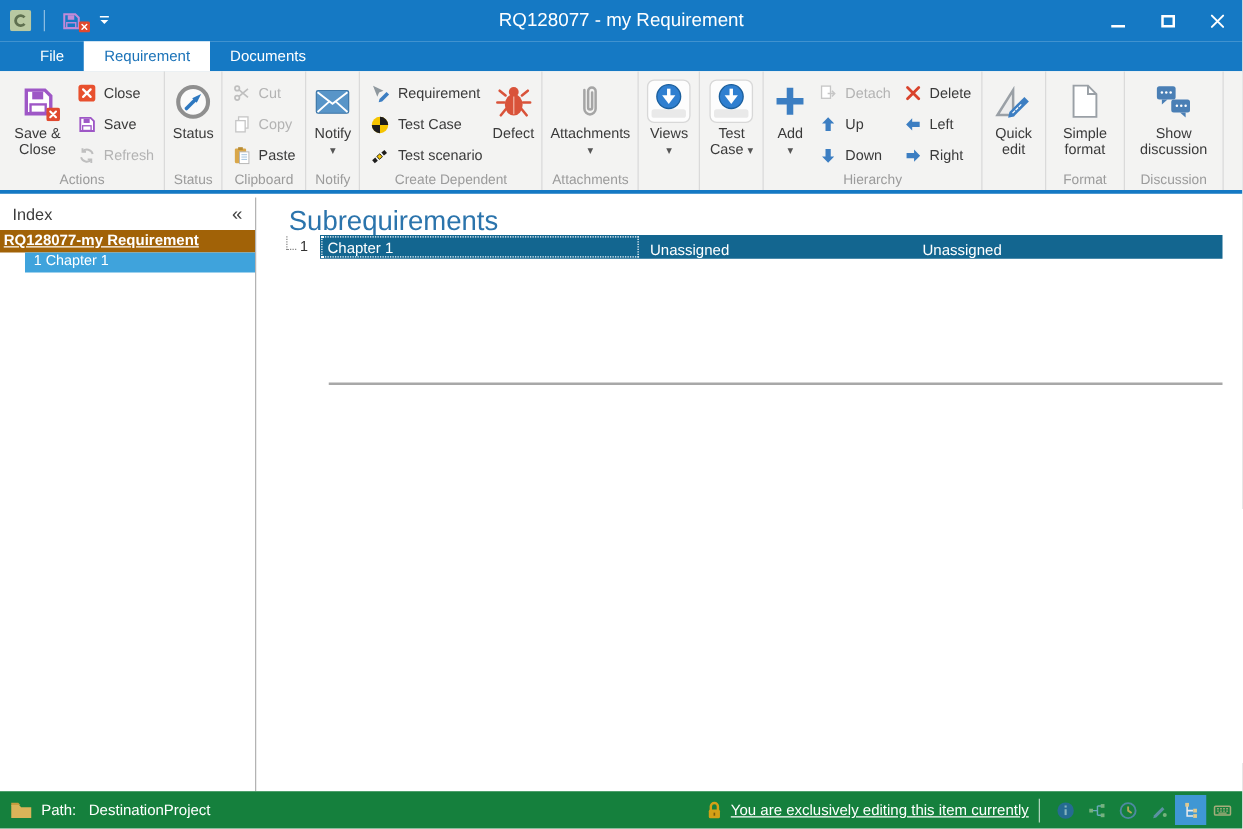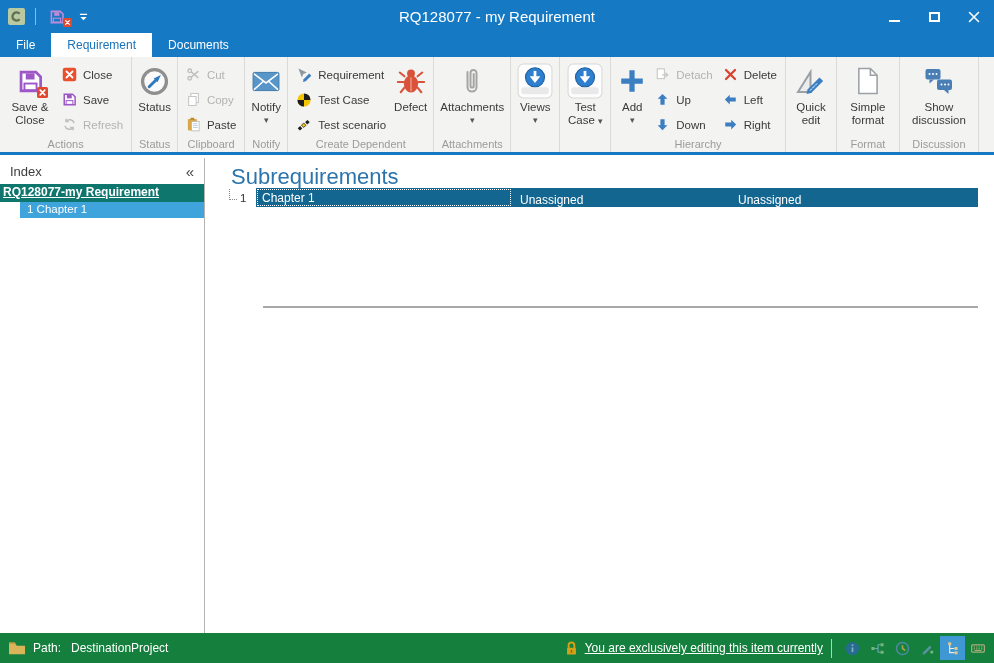--- a/index.html
+++ b/index.html
@@ -14,21 +14,21 @@
   .appicon{width:17px;height:17px;display:block;}
   .qat-sep{width:1px;height:17px;background:rgba(255,255,255,.5);margin:0 10px;}
   .qat-btn{display:flex;align-items:center;justify-content:center;width:22px;height:24px;}
   .qat-caret{margin-left:10px;}
   .title{position:absolute;left:0;right:0;top:0;height:33px;display:flex;align-items:center;justify-content:center;color:#fff;font-size:15px;pointer-events:none;}
   .wincontrols{position:absolute;right:0;top:0;height:33px;display:flex;z-index:2;}
   .winbtn{width:40px;height:33px;display:flex;align-items:center;justify-content:center;}
   .min-glyph{width:11px;height:2px;background:#fff;margin-top:9px;}
   .max-glyph{width:11px;height:10px;border:2px solid #fff;}
   
-  .tabrow{position:absolute;top:33px;left:0;right:0;height:24px;background:#1579c4;display:flex;padding-left:0;}
+  .tabrow{position:absolute;top:33px;left:0;right:0;height:24px;background:#1579c4;display:flex;padding-left:16px;}
   .tab{color:#fff;font-size:12px;padding:0 16px;display:flex;align-items:center;cursor:default;}
   .tab.active{background:#fff;color:#1a72b8;}
   
   .ribbon{position:absolute;top:57px;left:0;right:0;height:98px;background:#f3f3f2;border-bottom:3px solid #1579c4;display:flex;align-items:stretch;overflow:hidden;}
   .rgroup{position:relative;border-right:1px solid #dadada;padding:3px 3px 16px 3px;display:flex;align-items:flex-start;}
   .glabel{position:absolute;bottom:2px;left:0;right:0;text-align:center;font-size:11px;color:#9b9b9b;white-space:nowrap;}
   .bigbtn{display:flex;flex-direction:column;align-items:center;padding:2px 3px 0;}
   .bicon{height:38px;display:flex;align-items:center;justify-content:center;}
   .blbl{font-size:11.5px;color:#3a3a3a;text-align:center;line-height:1.15;margin-top:1px;}
   .w46{width:48px;} .w36{width:38px;} .w64{width:66px;} .w48{width:50px;}
@@ -37,21 +37,21 @@
   .scol{display:flex;flex-direction:column;padding-top:2px;}
   .sbtn{display:flex;align-items:center;height:25px;font-size:11.5px;color:#3a3a3a;gap:6px;padding:0 5px;white-space:nowrap;}
   .sbtn.disabled{color:#b3b3b3;}
   .relicon{position:relative;}
   .badge{position:absolute;right:-4px;bottom:-2px;}
   
   .content{position:absolute;top:158px;left:0;right:0;bottom:30px;background:#fff;display:flex;}
   .sidebar{width:205px;border-right:1px solid #b3b3b3;}
   .sb-head{display:flex;justify-content:space-between;align-items:center;padding:6px 10px 5px 10px;font-size:13px;color:#3c3c3c;}
   .sb-collapse{font-size:15px;color:#444;line-height:1;}
-  .sb-item-root{background:#0f766e;color:#fff;font-weight:bold;text-decoration:underline;font-size:12px;padding:1px 18px 3px 3px;cursor:default;}
+  .sb-item-root{background:#a16207;color:#fff;font-weight:bold;text-decoration:underline;font-size:12px;padding:1px 18px 3px 3px;cursor:default;}
   .sb-item-child{background:#3fa3dc;color:#fff;font-size:11.5px;padding:1px 2px 3px 7px;margin-left:20px;cursor:default;}
   .main{flex:1;position:relative;}
   .main-heading{color:#2b74ac;font-size:22px;font-weight:400;margin:6px 0 0 26px;}
   .rowwrap{position:absolute;top:30px;left:24px;right:16px;height:19px;display:flex;align-items:center;}
   .tree-glyph{width:8px;height:11px;border-left:1px dotted #888;border-bottom:1px dotted #888;margin:0 3px 6px 0;}
   .row-idx{font-size:11.5px;color:#333;width:16px;}
   .tealrow{flex:1;height:19px;background:#136690;display:flex;align-items:flex-end;color:#fff;font-size:12px;cursor:default;}
   .cell1{width:256px;height:100%;display:flex;align-items:center;padding-left:6px;outline:1px dotted #fff;outline-offset:-2px;}
   .cell2{width:218px;padding-left:8px;}
   .cell3{flex:1;padding-left:8px;}

